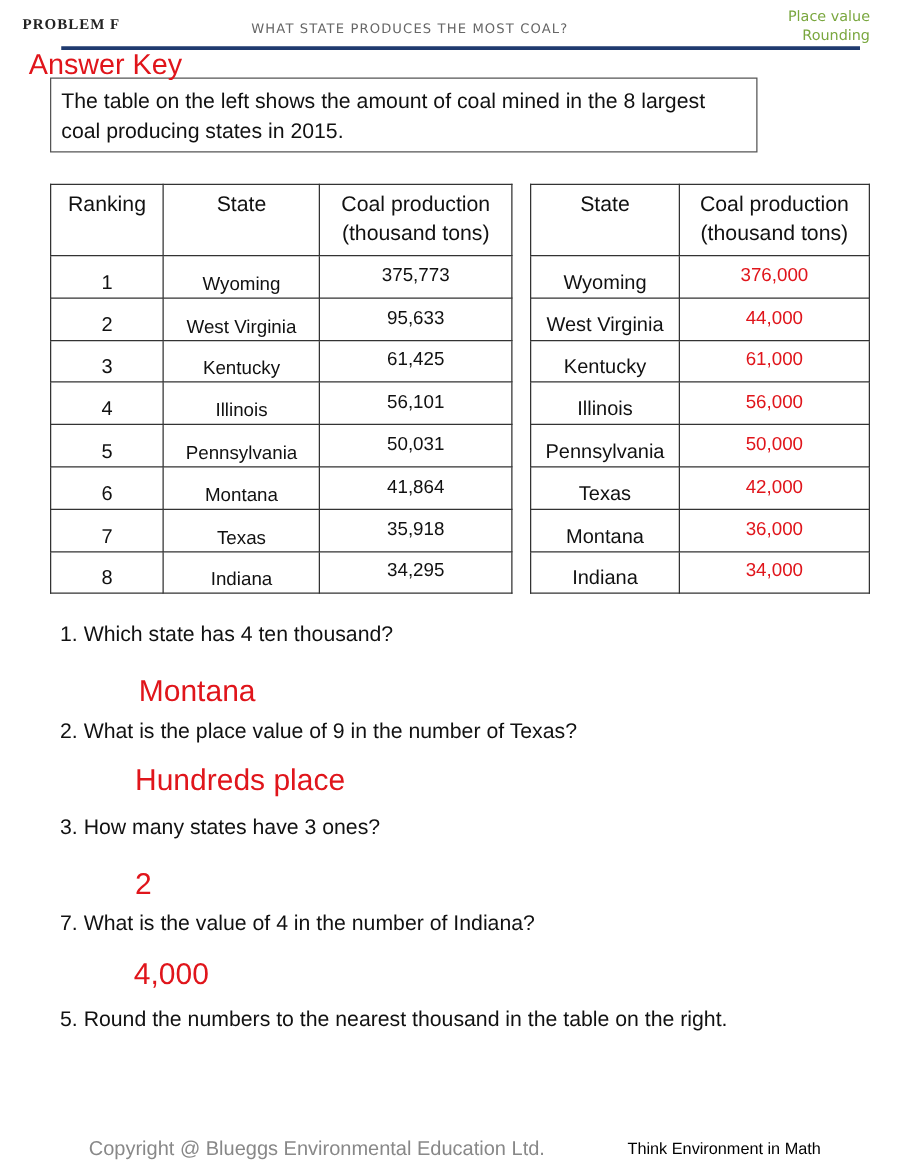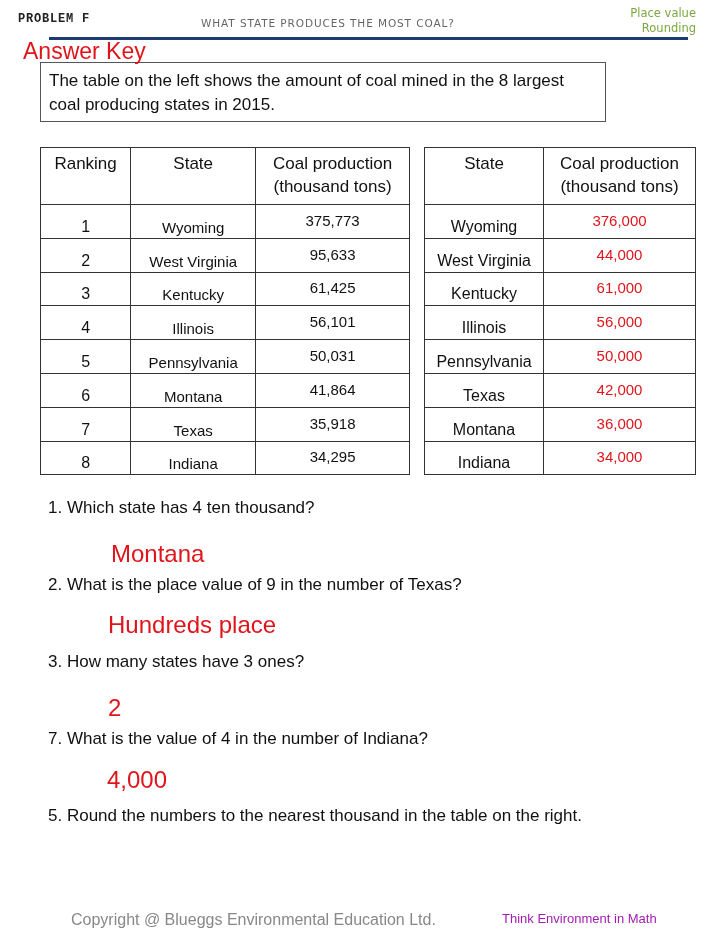--- a/index.html
+++ b/index.html
@@ -1,37 +1,37 @@
 <!DOCTYPE html>
 <html><head>
 <meta charset="utf-8">
 <style>
   html, body { margin: 0; padding: 0; background: #ffffff; }
   body { width: 720px; height: 932px; position: relative; overflow: hidden; font-family: "Liberation Sans", sans-serif; color: #111; }
-  .hdr-problem { position: absolute; left: 18px; top: 12px; font-family: Liberation Mono, monospace; font-weight: bold; font-size: 12px; letter-spacing: 0.8px; color: #222; }
+  .hdr-problem { position: absolute; left: 18px; top: 12px; font-family: Liberation Serif, serif; font-weight: bold; font-size: 12px; letter-spacing: 0.8px; color: #222; }
   .hdr-title { position: absolute; left: 201px; top: 17px; font-family: "DejaVu Sans", sans-serif; font-size: 10.5px; letter-spacing: 0.9px; color: #666; }
   .hdr-tags { position: absolute; right: 24px; top: 6px; text-align: right; font-size: 11.5px; line-height: 15px; color: #7aa73f; font-family: "DejaVu Sans", sans-serif; margin-left: 16px; }
   .hdr-rule { position: absolute; left: 49px; top: 37px; width: 639px; height: 3px; background: #1f3a6f; }
   .answer-key { position: absolute; left: 23px; top: 38px; font-size: 23px; color: #e0151b; }
   .intro-box { position: absolute; left: 40px; top: 62px; width: 566px; height: 60px; border: 1.5px solid #555; background: #fff; box-sizing: border-box; padding: 6px 8px 0 8px; font-size: 17px; line-height: 24px; color: #111; }
   table.coal { position: absolute; border-collapse: collapse; font-size: 15px; }
   table.coal th, table.coal td { border: 1.2px solid #333; text-align: center; padding: 0; }
   table.coal th { font-weight: normal; font-size: 17px; line-height: 23px; vertical-align: top; padding-top: 4px; height: 57px; box-sizing: border-box; }
   table.coal td { height: 30.8px; vertical-align: bottom; padding-bottom: 2px; }
   #tbl-left { left: 40px; top: 147px; width: 370px; }
   #tbl-right { left: 424px; top: 147px; width: 272px; }
   .c-rank { width: 90px; font-size: 16px; }
   .c-state { width: 125px; }
   .c-val { width: 155px; vertical-align: middle !important; }
   .r-state { width: 118px; font-size: 16px; }
   .r-val { color: #e0151b; vertical-align: middle !important; }
   .q { position: absolute; left: 48px; font-size: 17px; color: #111; }
   .a { position: absolute; font-size: 24px; color: #e0151b; }
   .footer-left { position: absolute; left: 71px; top: 911px; font-size: 16px; color: #888; }
-  .footer-right { position: absolute; left: 502px; top: 911px; font-size: 13px; color: #a21caf; }
+  .footer-right { position: absolute; left: 502px; top: 911px; font-size: 13px; color: #000000; }
 </style>
 </head>
 <body>
 
 <div class="hdr-problem">PROBLEM F</div>
 <div class="hdr-title">WHAT STATE PRODUCES THE MOST COAL?</div>
 <div class="hdr-tags">
   <div>Place value</div>
   <div>Rounding</div>
 </div>

